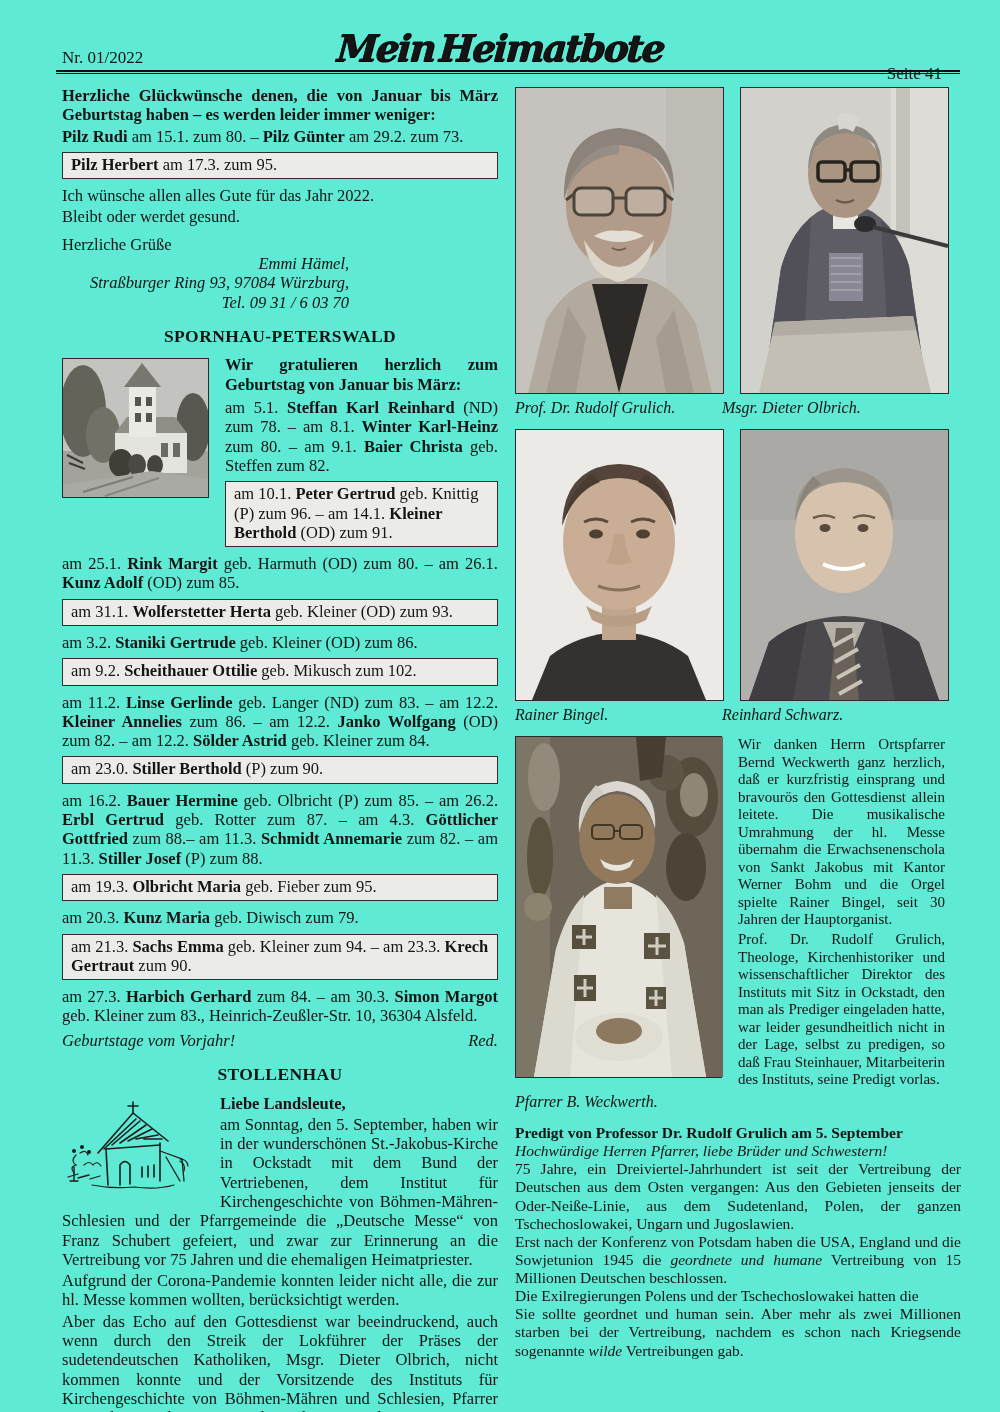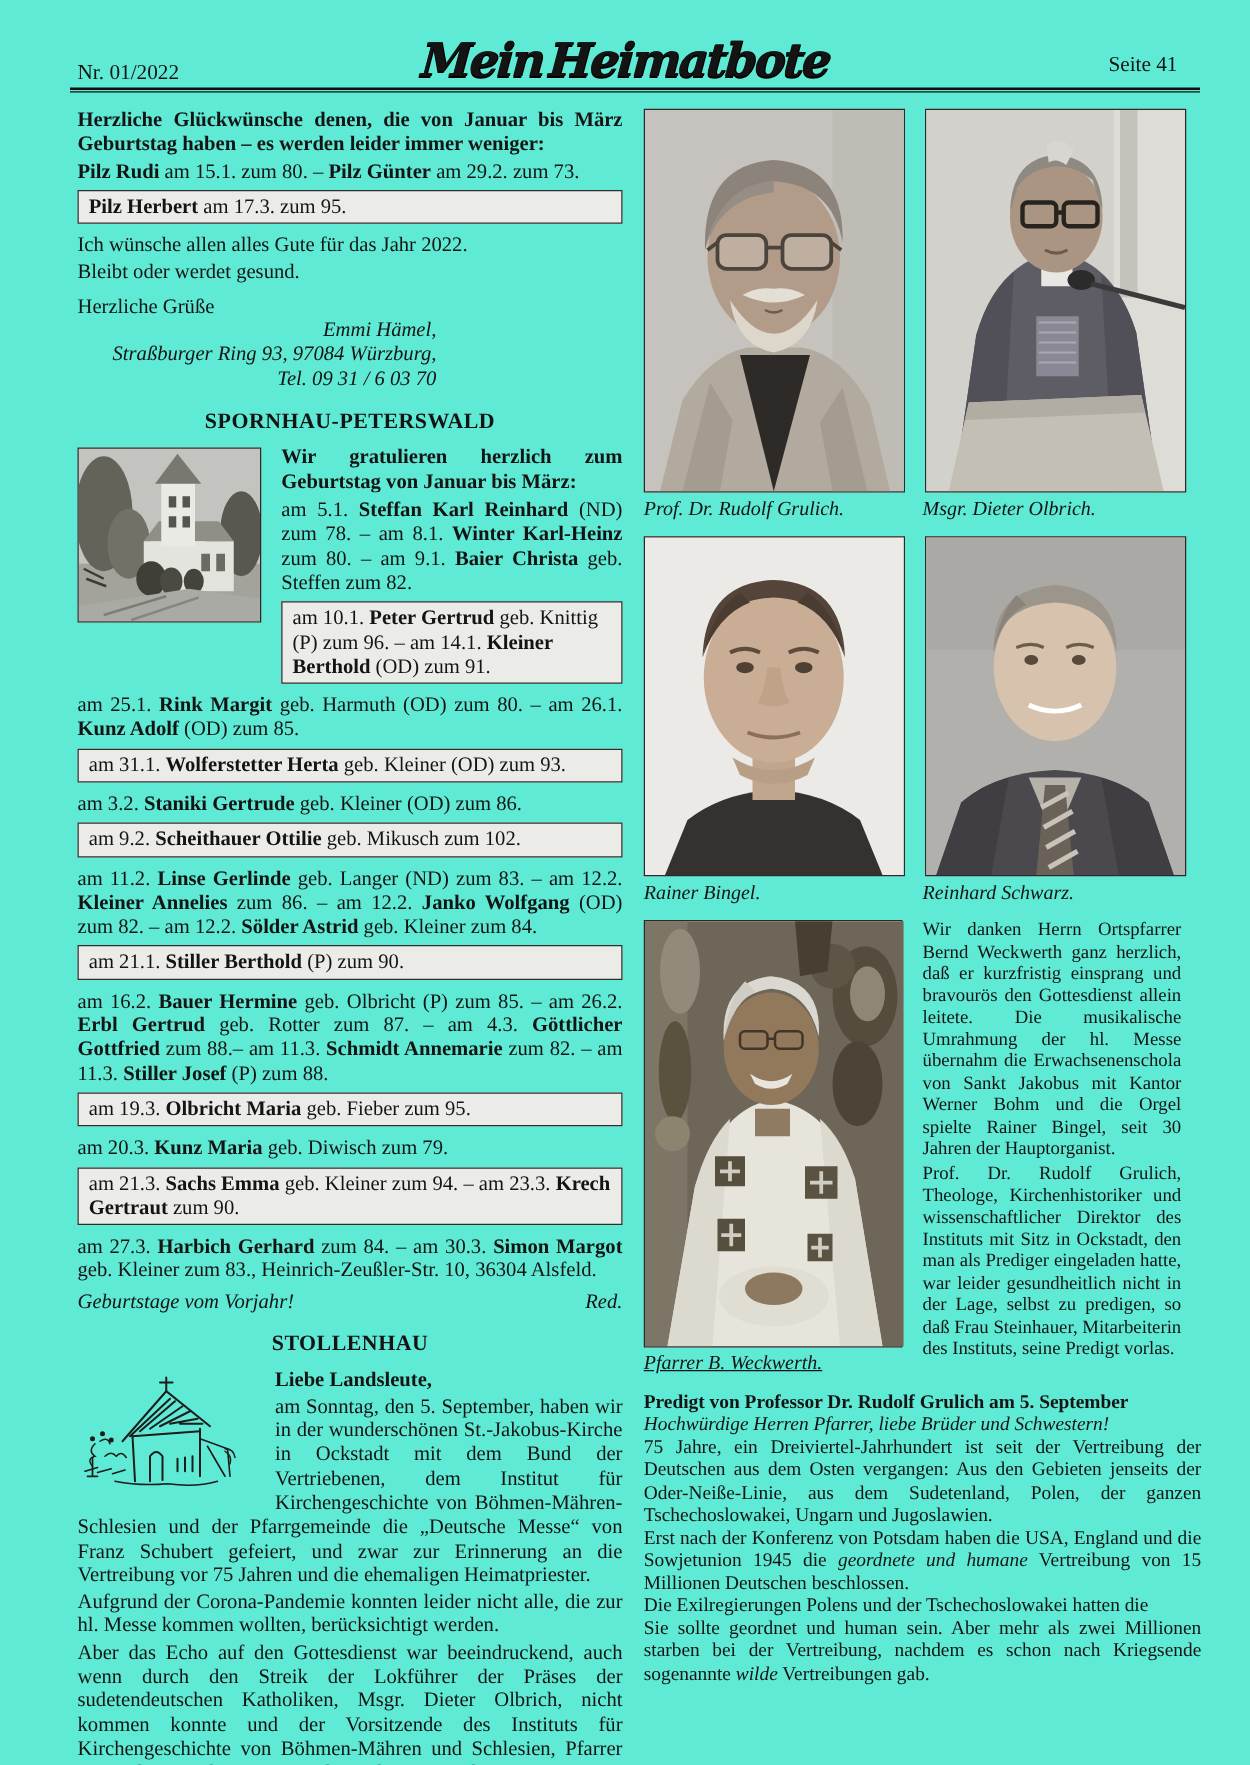--- a/index.html
+++ b/index.html
@@ -8,21 +8,21 @@
     position: relative;
     width: 1000px; height: 1412px;
     margin: 0 auto;
     background: #5eead4;
     color: #141414;
     font-family: "Liberation Serif", serif;
     overflow: hidden;
   }
   
   .hdr-issue { position:absolute; top:48px; left:62px; font-size:17px; }
-  .hdr-page  { position:absolute; top:42px; right:58px; font-size:17px; }
+  .hdr-page  { position:absolute; top:64px; right:58px; font-size:17px; }
   .masthead  {
     position:absolute; top:26px; left:0; width:100%;
     text-align:center;
     font-family:"DejaVu Serif", serif;
     font-weight:bold; font-style:italic;
     font-size:37px; letter-spacing:-2px; word-spacing:-6px;
     transform: skewX(-4deg);
     text-shadow: 1px 0 0 #000, 0 1px 0 #000;
   }
   .hdr-rule { position:absolute; top:70px; left:56px; right:40px; height:4px;
@@ -56,26 +56,26 @@
   }
   .footer-row { display:flex; justify-content:space-between; font-style:italic; margin:4px 0 2px 0; }
 
   figure { margin:0; }
   .ph-frame { border:1px solid #2a2a2a; background:#cfcecb; font-size:0; }
   .sketch-frame { background:transparent; font-size:0; }
   .float-img { float:left; margin:3px 16px 6px 0; }
 
   
   .photo-row { display:flex; gap:16px; width:430px; }
-  .cap-row   { display:flex; gap:16px; width:430px; margin:5px 0 12px 0; }
+  .cap-row   { display:flex; width:430px; margin:5px 0 12px 0; }
   .cap-row figcaption, .cap-single { width:207px; font-style:italic; font-size:16px; }
   .split { display:flex; gap:16px; align-items:flex-start; }
   .split-left  { width:207px; }
   .split-right { width:207px; font-size:15px; line-height:1.17; text-align:justify; }
-  .cap-single { margin-top:4px;text-decoration:underline; }
+  .cap-single { margin-top:15px; }
   .predigt { margin-top:13px; font-size:15.5px; line-height:1.17; width:446px; }
   .predigt p { margin:0; }
   svg { display:block; }
 </style>
 </head>
 <body>
 
 <div class="page">
 
   <div class="hdr-issue">Nr. 01/2022</div>
@@ -135,21 +135,21 @@
 
     <p class="b j oh">Wir gratulieren herzlich zum Geburtstag von Januar bis März:</p>
 
     <p class="entry j oh"><span>am 5.1. </span><span style="font-weight: bold;">Steffan Karl Reinhard</span><span> (ND) zum 78. – am 8.1. </span><span style="font-weight: bold;">Winter Karl-Heinz</span><span> zum 80. – am 9.1. </span><span style="font-weight: bold;">Baier Christa</span><span> geb. Steffen zum 82.</span></p>
     <div class="gbox oh"><span>am 10.1. </span><span style="font-weight: bold;">Peter Gertrud</span><span> geb. Knittig (P) zum 96. – am 14.1. </span><span style="font-weight: bold;">Kleiner Berthold</span><span> (OD) zum 91.</span></div>
     <p class="entry j oh"><span>am 25.1. </span><span style="font-weight: bold;">Rink Margit</span><span> geb. Harmuth (OD) zum 80. – am 26.1. </span><span style="font-weight: bold;">Kunz Adolf</span><span> (OD) zum 85.</span></p>
     <div class="gbox oh"><span>am 31.1. </span><span style="font-weight: bold;">Wolferstetter Herta</span><span> geb. Kleiner (OD) zum 93.</span></div>
     <p class="entry j oh"><span>am 3.2. </span><span style="font-weight: bold;">Staniki Gertrude</span><span> geb. Kleiner (OD) zum 86.</span></p>
     <div class="gbox oh"><span>am 9.2. </span><span style="font-weight: bold;">Scheithauer Ottilie</span><span> geb. Mikusch zum 102.</span></div>
     <p class="entry j oh"><span>am 11.2. </span><span style="font-weight: bold;">Linse Gerlinde</span><span> geb. Langer (ND) zum 83. – am 12.2. </span><span style="font-weight: bold;">Kleiner Annelies</span><span> zum 86. – am 12.2. </span><span style="font-weight: bold;">Janko Wolfgang</span><span> (OD) zum 82. – am 12.2. </span><span style="font-weight: bold;">Sölder Astrid</span><span> geb. Kleiner zum 84.</span></p>
-    <div class="gbox oh"><span>am 21.1. </span><span style="font-weight: bold;">Stiller Berthold</span><span> (P) zum 90.</span></div>
+    <div class="gbox oh"><span>am 23.0. </span><span style="font-weight: bold;">Stiller Berthold</span><span> (P) zum 90.</span></div>
     <p class="entry j oh"><span>am 16.2. </span><span style="font-weight: bold;">Bauer Hermine</span><span> geb. Olbricht (P) zum 85. – am 26.2. </span><span style="font-weight: bold;">Erbl Gertrud</span><span> geb. Rotter zum 87. – am 4.3. </span><span style="font-weight: bold;">Göttlicher Gottfried</span><span> zum 88.– am 11.3. </span><span style="font-weight: bold;">Schmidt Annemarie</span><span> zum 82. – am 11.3. </span><span style="font-weight: bold;">Stiller Josef</span><span> (P) zum 88.</span></p>
     <div class="gbox oh"><span>am 19.3. </span><span style="font-weight: bold;">Olbricht Maria</span><span> geb. Fieber zum 95.</span></div>
     <p class="entry j oh"><span>am 20.3. </span><span style="font-weight: bold;">Kunz Maria</span><span> geb. Diwisch zum 79.</span></p>
     <div class="gbox oh"><span>am 21.3. </span><span style="font-weight: bold;">Sachs Emma</span><span> geb. Kleiner zum 94. – am 23.3. </span><span style="font-weight: bold;">Krech Gertraut</span><span> zum 90.</span></div>
     <p class="entry j oh"><span>am 27.3. </span><span style="font-weight: bold;">Harbich Gerhard</span><span> zum 84. – am 30.3. </span><span style="font-weight: bold;">Simon Margot</span><span> geb. Kleiner zum 83., Heinrich-Zeußler-Str. 10, 36304 Alsfeld.</span></p>
 
     <div class="footer-row">
       <span>Geburtstage vom Vorjahr!</span>
       <span>Red.</span>
     </div>

